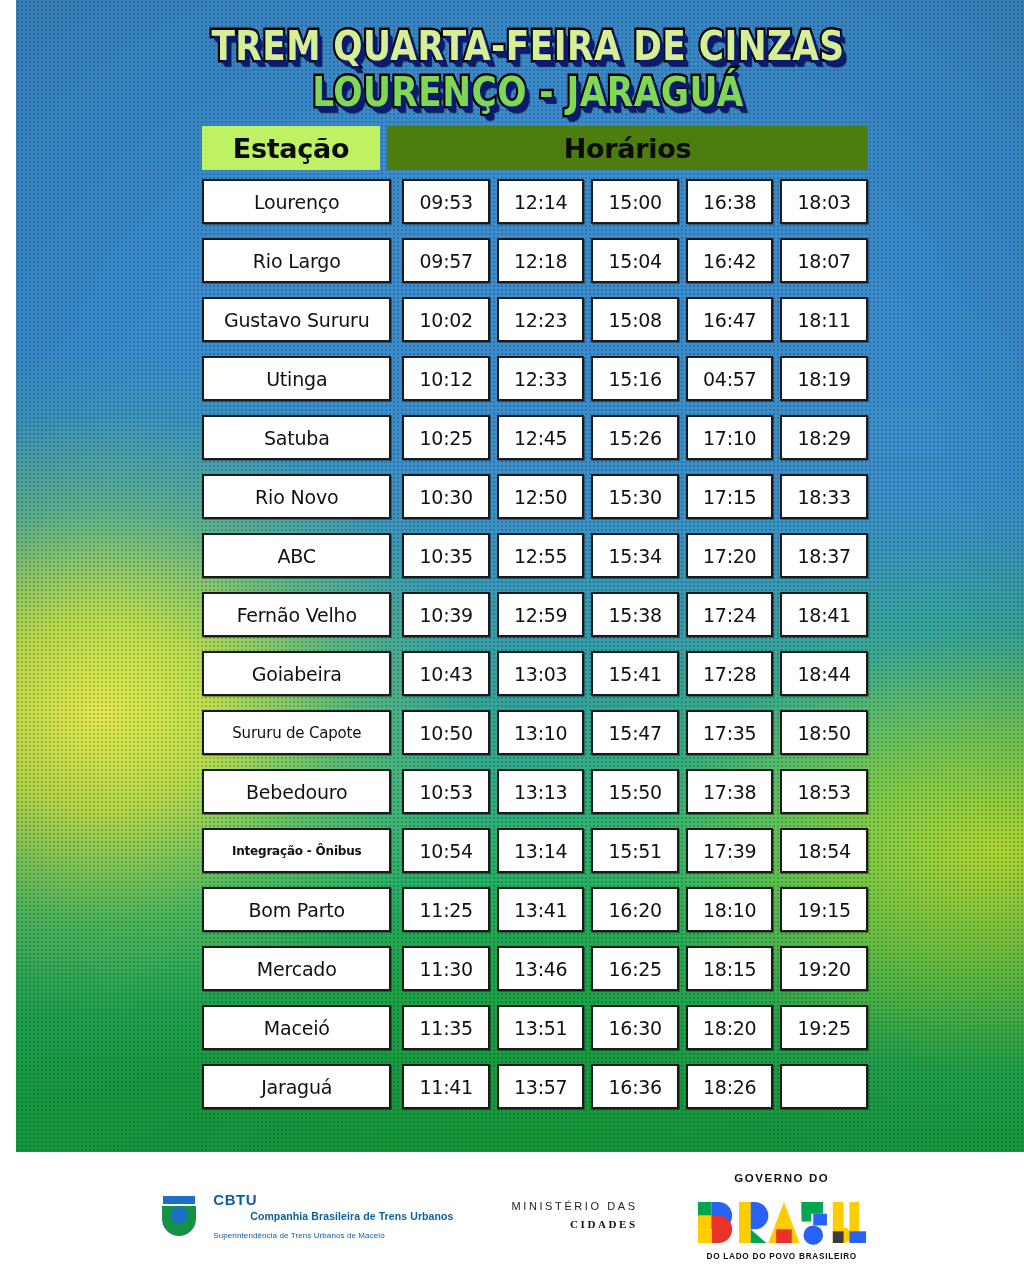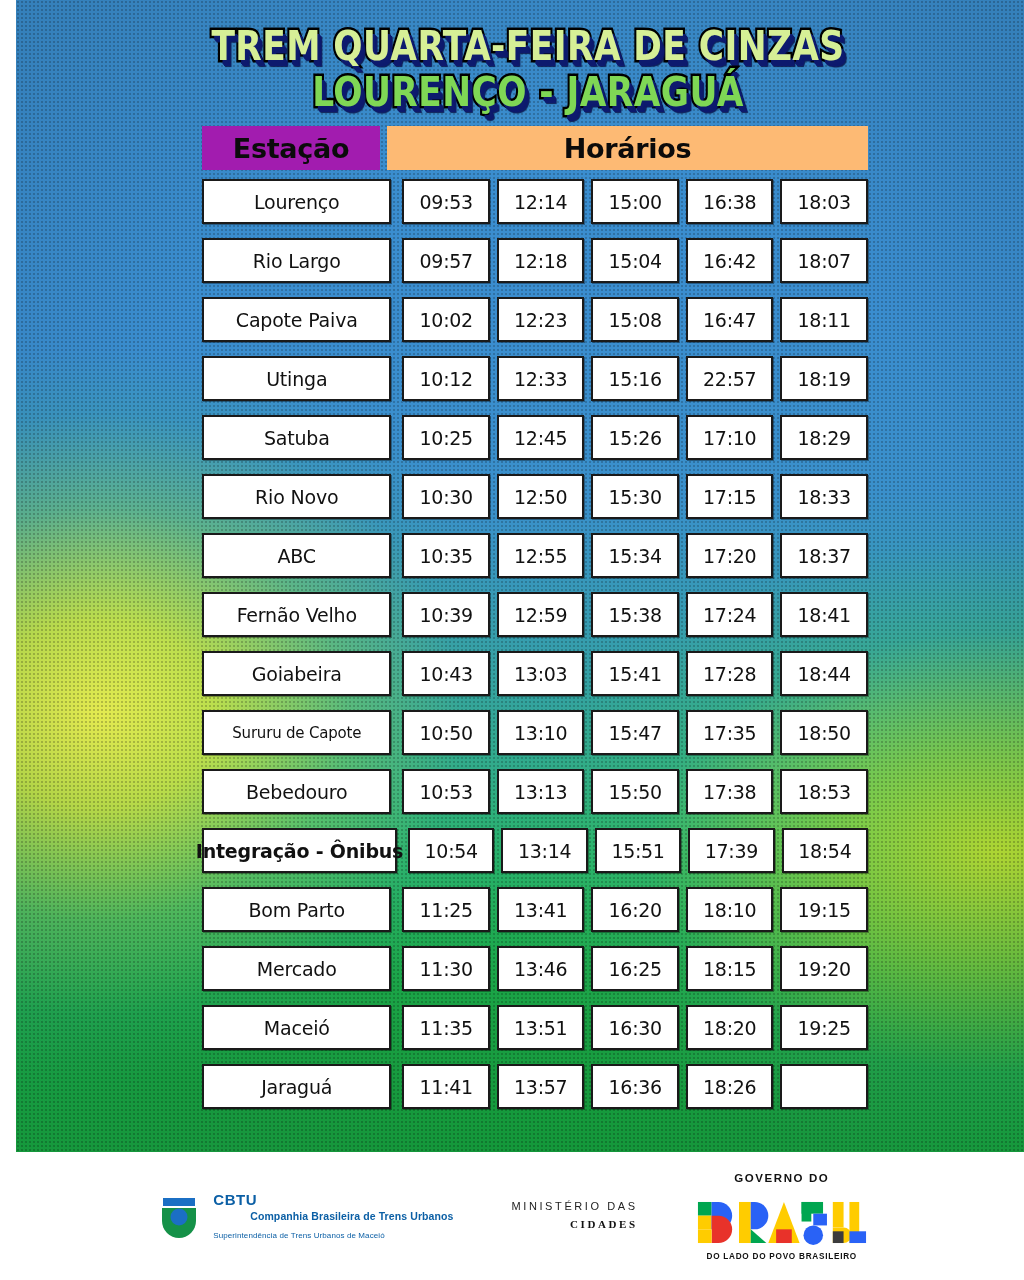--- a/index.html
+++ b/index.html
@@ -94,29 +94,29 @@
     width: 666px;
   }
   .head-row {
     display: flex;
     align-items: stretch;
     height: 44px;
     margin-bottom: 9px;
   }
   .head-station {
     width: 178px;
-    background: #a21caf;
+    background: #bef264;
     display: flex;
     align-items: center;
     justify-content: center;
   }
   .head-gap { width: 7px; }
   .head-times {
     flex: 1;
-    background: #fdba74;
+    background: #4d7c0f;
     display: flex;
     align-items: center;
     justify-content: center;
   }
   .head-text {
     font-family: "DejaVu Sans", sans-serif;
     font-weight: bold;
     font-size: 27px;
     color: #0b0b0b;
     letter-spacing: -0.3px;
@@ -154,21 +154,21 @@
     font-family: "DejaVu Sans", sans-serif;
     font-size: 19px;
     color: #111111;
     letter-spacing: -0.2px;
     white-space: nowrap;
   }
   .station-text.small {
     font-size: 15px;
   }
   .station-text.tiny-bold {
-    font-size: 19px;
+    font-size: 12px;
     font-weight: bold;
   }
   .time-text {
     font-family: "DejaVu Sans", sans-serif;
     font-size: 19px;
     color: #111111;
     letter-spacing: -0.3px;
   }
 
   
@@ -179,21 +179,20 @@
     width: 1024px;
     height: 128px;
     background: #ffffff;
     display: flex;
     align-items: center;
     justify-content: center;
     gap: 58px;
   }
   .cbtu {
     display: flex;
-    align-items: center;
     gap: 11px;
   }
   .cbtu-mark {
     width: 46px;
     height: 46px;
     position: relative;
   }
   .cbtu-text { line-height: 1.25; }
   .cbtu-title {
     font-family: "Liberation Sans", sans-serif;
@@ -315,21 +314,21 @@
           </div>
           <div class="cell cell-time">
             <span class="time-text">16:42</span>
           </div>
           <div class="cell cell-time">
             <span class="time-text">18:07</span>
           </div>
         </div>
         <div class="row">
           <div class="cell cell-station">
-            <span class="station-text">Capote Paiva</span>
+            <span class="station-text">Gustavo Sururu</span>
           </div>
           <div class="cell cell-time">
             <span class="time-text">10:02</span>
           </div>
           <div class="cell cell-time">
             <span class="time-text">12:23</span>
           </div>
           <div class="cell cell-time">
             <span class="time-text">15:08</span>
           </div>
@@ -347,21 +346,21 @@
           <div class="cell cell-time">
             <span class="time-text">10:12</span>
           </div>
           <div class="cell cell-time">
             <span class="time-text">12:33</span>
           </div>
           <div class="cell cell-time">
             <span class="time-text">15:16</span>
           </div>
           <div class="cell cell-time">
-            <span class="time-text">22:57</span>
+            <span class="time-text">04:57</span>
           </div>
           <div class="cell cell-time">
             <span class="time-text">18:19</span>
           </div>
         </div>
         <div class="row">
           <div class="cell cell-station">
             <span class="station-text">Satuba</span>
           </div>
           <div class="cell cell-time">

